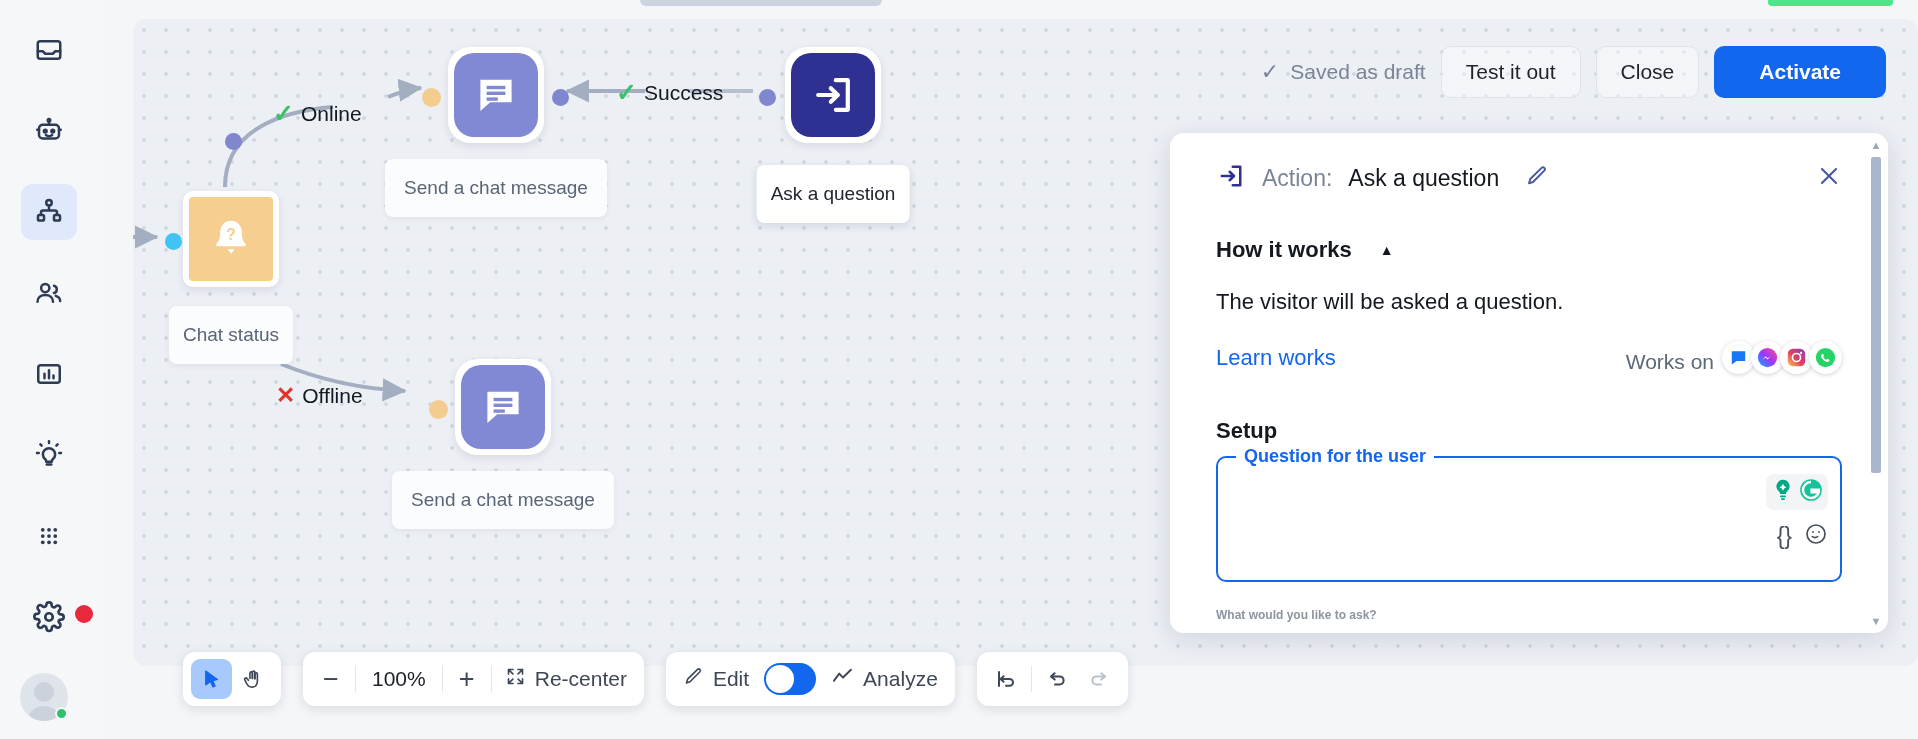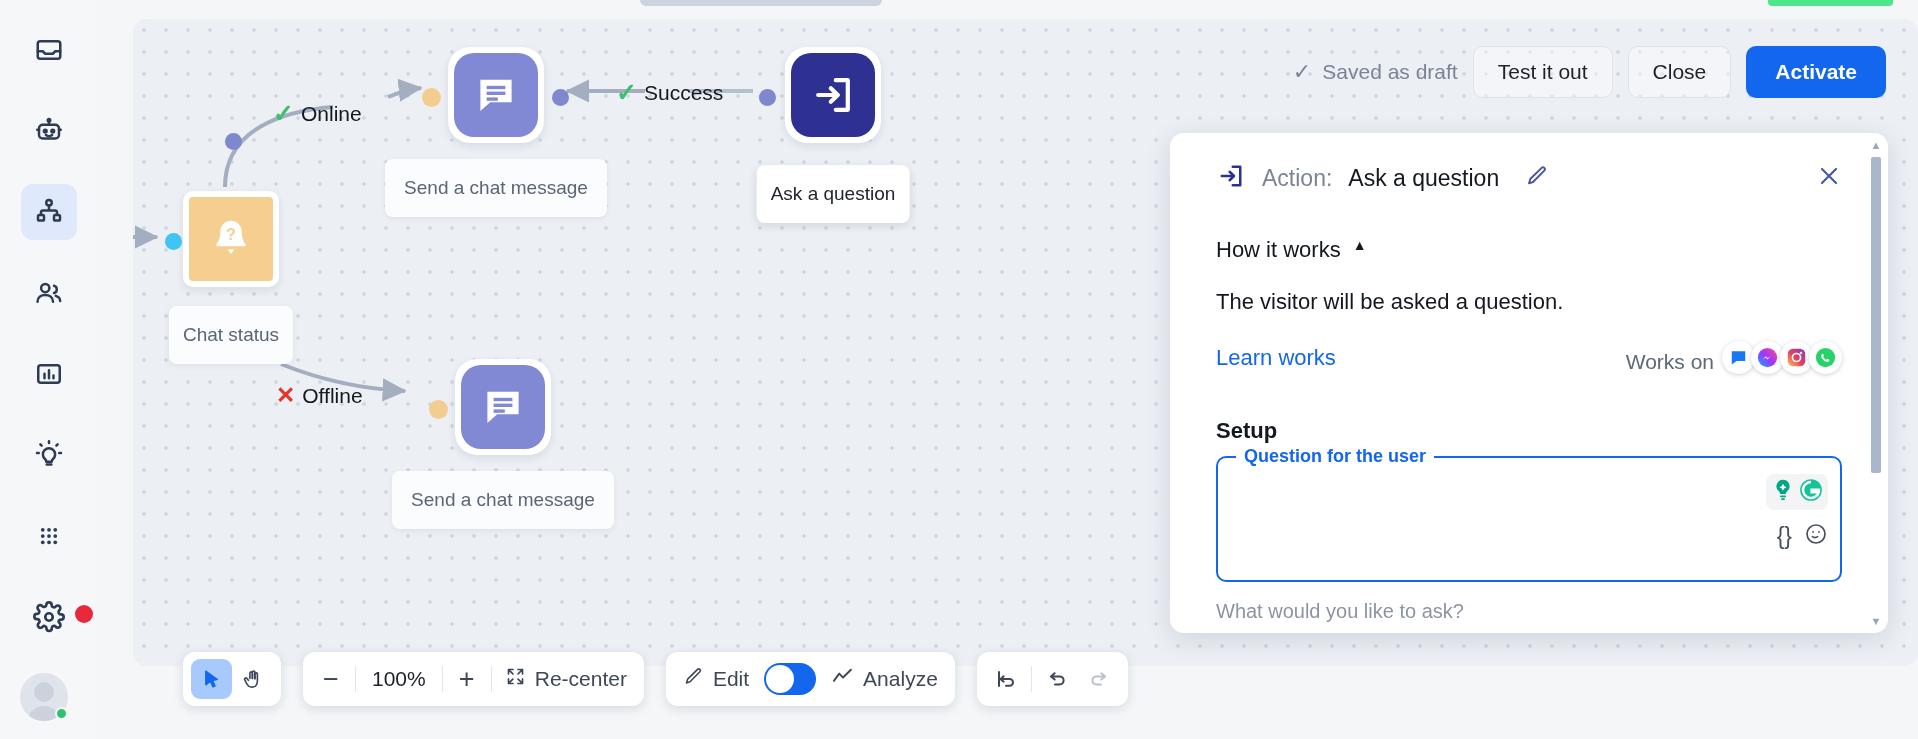--- a/index.html
+++ b/index.html
@@ -120,42 +120,42 @@
     display: flex; align-items: center; gap: 11px;
     font-size: 21px; color: #7b8496;
   }
   .saved-draft .chk { font-size: 22px; }
   .btn {
     border-radius: 10px; font-size: 21px; padding: 13px 24px;
     cursor: pointer; border: 1px solid transparent; background: transparent;
     font-family: "Liberation Sans", sans-serif;
   }
   .btn-ghost { border-color: #dfe3ea; color: #1d222b; background: rgba(255,255,255,.4); }
-  .btn-primary { background: #1366ee; color: #fff; font-weight: bold; padding: 13px 28px; }
+  .btn-primary { background: #1366ee; color: #fff; font-weight: bold; padding: 13px 44px; }
 
   
   .panel {
     position: absolute; right: 30px; top: 133px; width: 718px; height: 500px;
     background: #fff; border-radius: 14px;
     box-shadow: 0 6px 26px rgba(25,40,70,.13);
     overflow: hidden;
   }
   .panel-scroll {
     position: absolute; inset: 0; padding: 28px 46px 0 46px;
   }
   .panel-head { display: flex; align-items: center; gap: 16px; }
   .panel-head .pi { flex: 0 0 auto; }
   .panel-kicker { font-size: 23px; color: #7b8496; }
   .panel-title { font-size: 23px; color: #14181f; }
   .pencil { cursor: pointer; margin-left: 10px; }
   .panel-close { margin-left: auto; cursor: pointer; }
 
   .sec-head {
-    display: flex; align-items: flex-start; gap: 12px;
-    font-size: 22px; font-weight: normal; color: #14181f; margin-top: 42px;
+    display: flex; align-items: center; gap: 28px;
+    font-size: 22px; font-weight: bold; color: #14181f; margin-top: 42px;
   }
   .caret-up { font-size: 14px; color: #14181f; }
   .sec-desc { font-size: 22px; color: #14181f; margin-top: 26px; }
   .link-row { display: flex; align-items: center; margin-top: 26px; }
   .learn-more { font-size: 22px; color: #1366ee; cursor: pointer; }
   .works-on { margin-left: auto; display: flex; align-items: flex-end; gap: 0px; }
   .works-on-label { font-size: 21px; color: #5d6879; margin-right: 12px; }
   .chan {
     width: 33px; height: 33px; border-radius: 50%; background: #fff;
     box-shadow: 0 1px 4px rgba(25,40,70,.22);
@@ -179,21 +179,21 @@
   .field-tools {
     position: absolute; right: 12px; top: 16px;
     display: flex; flex-direction: column; align-items: flex-end; gap: 12px;
   }
   .ai-pill {
     display: flex; align-items: center; gap: 2px;
     background: #f2f4f6; border-radius: 8px; padding: 3px 4px; cursor: pointer;
   }
   .tool-row2 { display: flex; align-items: center; gap: 12px; }
   .brace { font-size: 23px; color: #47505f; cursor: pointer; }
-  .helper { font-size: 20px; color: #8b94a3; margin-top: 18px; }
+  .helper { font-size: 12px; color: #8b94a3; margin-top: 26px; font-weight: bold; }
 
   .scrollbar-track {
     position: absolute; right: 5px; top: 6px; bottom: 6px; width: 14px;
   }
   .sb-arrow { color: #9aa6ba; font-size: 11px; text-align: center; }
   .sb-thumb {
     position: absolute; left: 2px; top: 18px; width: 10px; height: 316px;
     background: #aab6cb; border-radius: 2px;
   }
 

